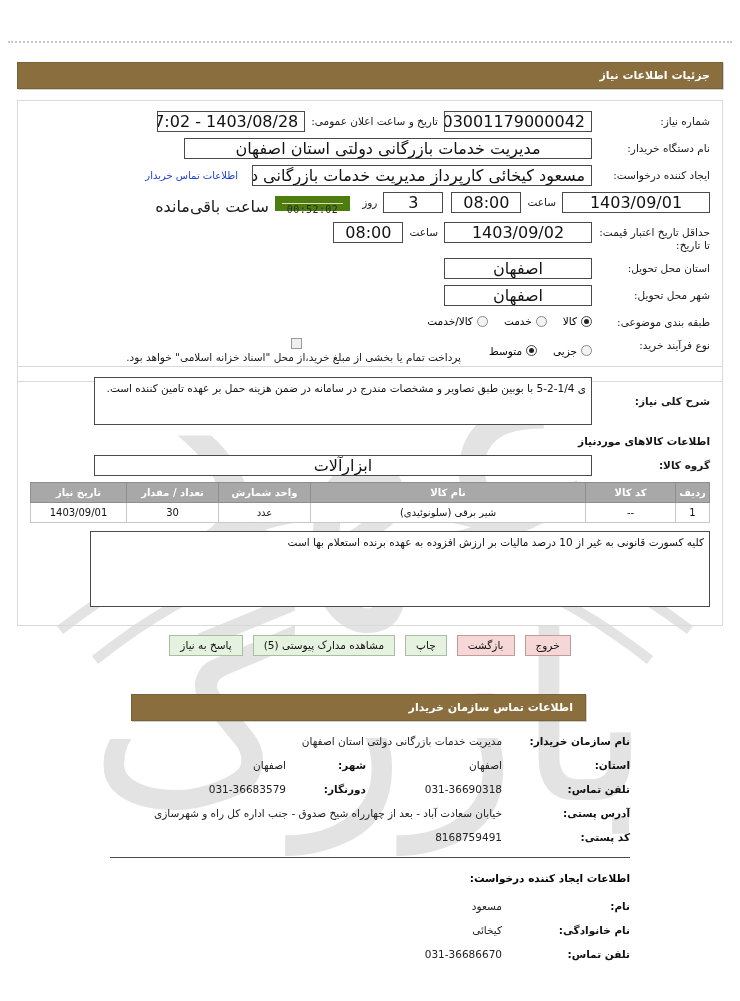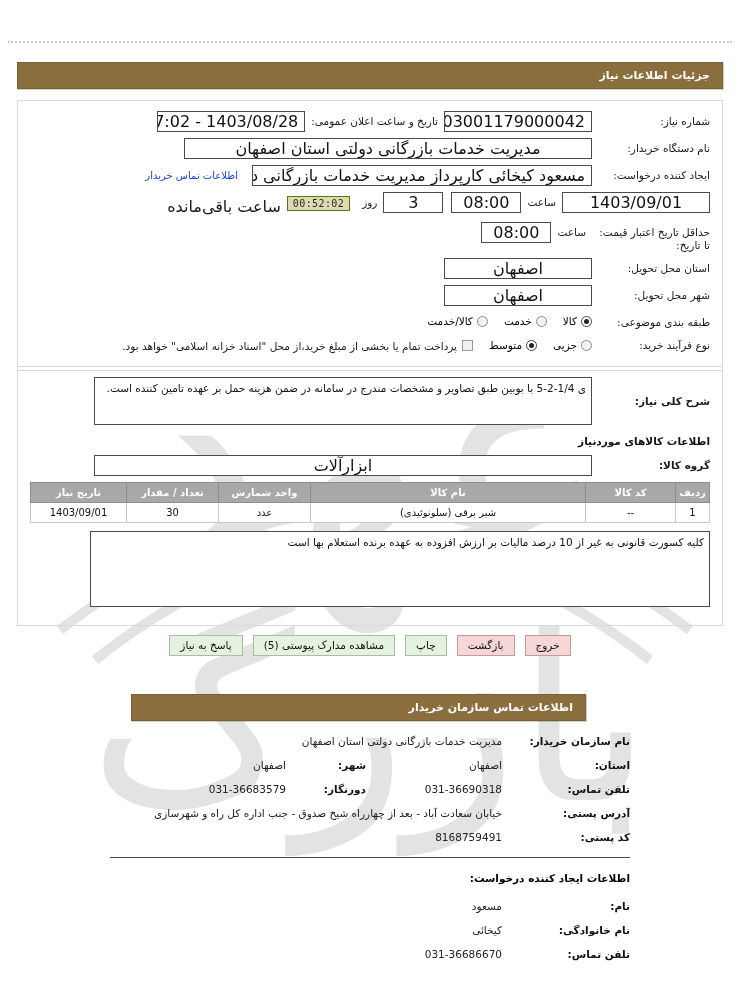--- a/index.html
+++ b/index.html
@@ -107,21 +107,21 @@
     font-size: 10px;
     text-decoration: none;
     padding-top: 5px;
     margin-right: 14px;
     white-space: nowrap;
     cursor: pointer;
   }
 
   .timer {
     background: #ddd9b3;
-    border: 1px solid #4d7c0f;
+    border: 7px solid #4d7c0f;
     font-size: 10px;
     color: #2a2a22;
     height: 15px;
     line-height: 13px;
     padding: 0 5px;
     letter-spacing: .4px;
     text-align: right;
     margin: 4px 6px 0 0;
     font-family: "DejaVu Sans Mono", "Liberation Mono", monospace;
   }
@@ -295,20 +295,21 @@
           <div class="mini-lbl">ساعت</div>
           <div class="fld w-70">08:00</div>
           <div class="fld w-60" style="margin-right:8px;">3</div>
           <div class="mini-lbl">روز</div>
           <div class="timer">00:52:02</div>
           <div class="timer-note">ساعت باقی‌مانده</div>
         </div>
 
         <div class="frow">
           <div class="lbl">حداقل تاریخ اعتبار قیمت: تا تاریخ:</div>
+          <div class="fld w-148">1403/09/02</div>
           <div class="mini-lbl">ساعت</div>
           <div class="fld w-70">08:00</div>
         </div>
 
         <div class="frow">
           <div class="lbl">استان محل تحویل:</div>
           <div class="fld w-148">اصفهان</div>
         </div>
 
         <div class="frow">
@@ -338,21 +339,21 @@
           <div class="lbl">نوع فرآیند خرید:</div>
           <div class="opt-wrap">
             <label class="opt">
               <span class="radio"></span>
               <span>جزیی</span>
             </label>
             <label class="opt">
               <span class="radio on"></span>
               <span>متوسط</span>
             </label>
-            <label class="opt" style="">
+            <label class="opt" style="margin-right:12px;flex-direction:column;">
               <span class="cbx"></span>
               <span class="note-text">پرداخت تمام یا بخشی از مبلغ خرید،از محل "اسناد خزانه اسلامی" خواهد بود.</span>
             </label>
           </div>
         </div>
 
       </div>
     </div>
 
     <div style="position:absolute; left:17px; top:366px; width:706px;">

